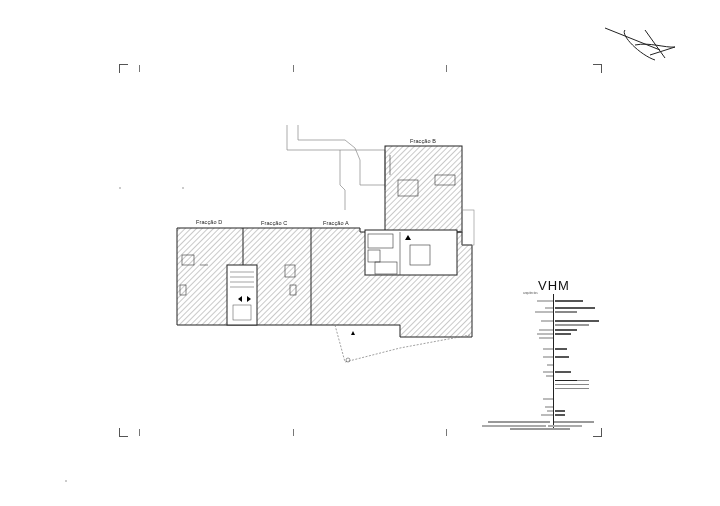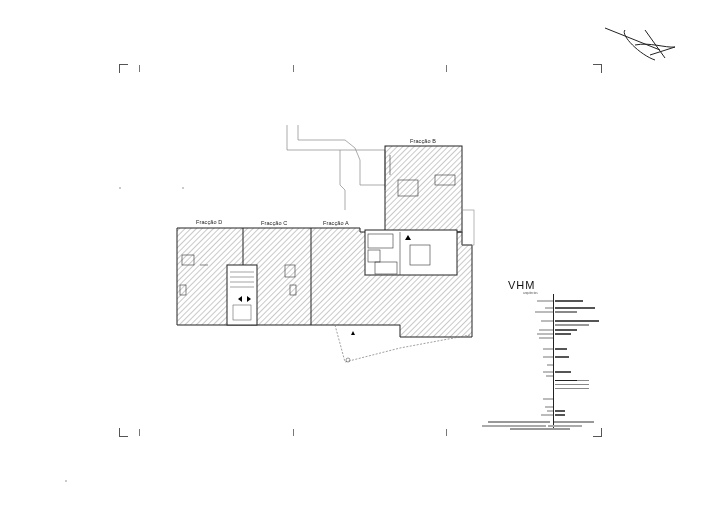--- a/index.html
+++ b/index.html
@@ -102,21 +102,21 @@
     <circle cx="183" cy="188" r="0.8" fill="#888"></circle>
     <circle cx="66" cy="481" r="0.8" fill="#888"></circle>
   </svg>
 
   <div class="label" style="left:410px;top:138px;">Fracção B</div>
   <div class="label" style="left:196px;top:219px;">Fracção D</div>
   <div class="label" style="left:261px;top:220px;">Fracção C</div>
   <div class="label" style="left:323px;top:220px;">Fracção A</div>
 
   <div class="abs" style="left:480px;top:280px;width:130px;height:150px;">
-    <div style="position:absolute;left:28px;top:0;font-size:11px;letter-spacing:1px;color:#111;line-height:11px;">VHM</div>
+    <div style="position:absolute;left:58px;top:0;font-size:13px;letter-spacing:1px;color:#111;line-height:11px;">VHM</div>
     <div style="position:absolute;left:43px;top:11px;font-size:3px;color:#555;">arquitectos</div>
     <div style="position:absolute;left:73px;top:14px;width:1px;height:135px;background:#222;"></div>
 
     <div class="tb-row" style="left:40px;top:20px;width:80px;">
         <div class="tb-key" style="width:16px;right:47px;"></div>
         <div class="tb-val" style="left:35px;width:28px;"></div>
       </div>
     <div class="tb-row" style="left:40px;top:27px;width:80px;">
         <div class="tb-key" style="width:8px;right:47px;"></div>
         <div class="tb-val" style="left:35px;width:40px;"></div>

